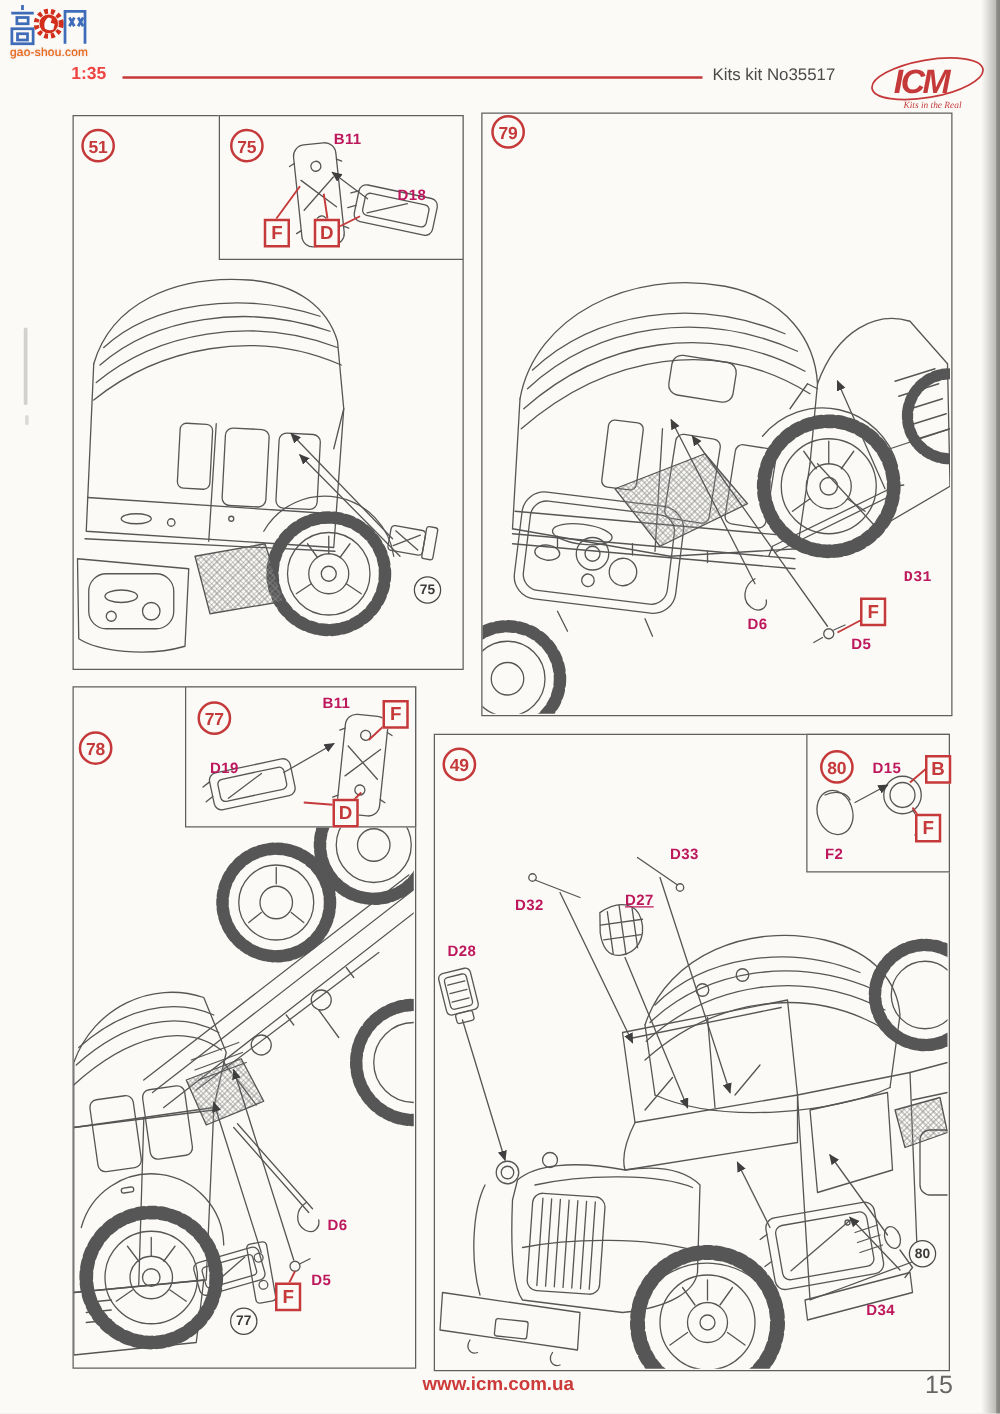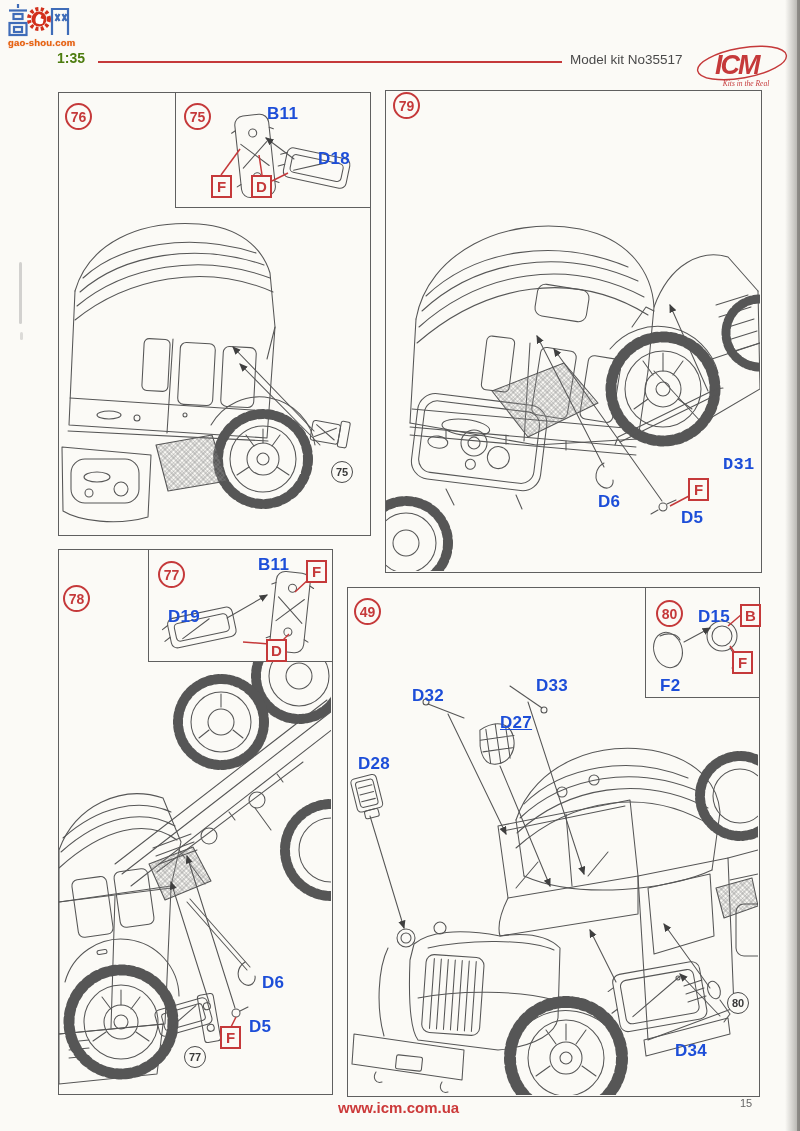--- a/index.html
+++ b/index.html
@@ -2,37 +2,37 @@
 <html><head>
 <meta charset="utf-8">
 <style>
   html,body{margin:0;padding:0;background:#e8e8e4;}
   .page{position:relative;width:800px;height:1131px;margin:0 auto;background:#fbfaf6;
         font-family:"Liberation Sans","DejaVu Sans",sans-serif;overflow:hidden;}
   .panel{position:absolute;border:1.6px solid #5f5f5f;box-sizing:border-box;background:transparent;}
   .panel.inset{background:#fbfaf6;z-index:2;}
   .panel svg{position:absolute;left:0;top:0;}
   .overlay{position:absolute;z-index:3;}
-  .part-label{position:absolute;z-index:3;font-weight:bold;font-size:17px;color:#1d4ed8;letter-spacing:.3px;}
+  .part-label{position:absolute;z-index:3;font-weight:bold;font-size:12px;color:#be185d;letter-spacing:.3px;}
   .step-circle{position:absolute;z-index:3;width:27px;height:27px;border:2.4px solid #c5393a;border-radius:50%;
                color:#c5393a;font-weight:bold;font-size:14px;display:flex;align-items:center;justify-content:center;
                background:#fbfaf6;box-sizing:border-box;}
   .conn-box{position:absolute;z-index:3;width:21px;height:23px;border:2px solid #c5393a;color:#c5393a;
             font-weight:bold;font-size:15px;display:flex;align-items:center;justify-content:center;
             background:#fbfaf6;box-sizing:border-box;}
   .ref-circle{position:absolute;z-index:3;width:22px;height:22px;border:1.7px solid #4a4a4a;border-radius:50%;
               color:#3a3a3a;font-size:11px;font-weight:bold;display:flex;align-items:center;justify-content:center;
               background:#fbfaf6;box-sizing:border-box;}
-  .hdr-scale{position:absolute;left:57px;top:50px;font-weight:bold;font-size:14px;color:#4d7c0f;z-index:3;}
+  .hdr-scale{position:absolute;left:57px;top:50px;font-weight:bold;font-size:14px;color:#ef4444;z-index:3;}
   .hdr-line{position:absolute;left:98px;top:61px;width:464px;height:1.7px;background:#c5393a;z-index:3;}
   .hdr-kit{position:absolute;left:570px;top:52px;font-size:13.5px;color:#4a4a4a;z-index:3;}
   .footer-url{position:absolute;left:338px;top:1099px;font-weight:bold;font-size:15px;color:#cc3a3a;z-index:3;}
-  .footer-page{position:absolute;left:740px;top:1097px;font-size:11px;color:#666;z-index:3;}
+  .footer-page{position:absolute;left:740px;top:1097px;font-size:20px;color:#666;z-index:3;}
   .watermark{position:absolute;left:7px;top:3px;z-index:4;}
-  .wm-domain{position:absolute;left:1px;top:34px;font-size:9.5px;font-weight:bold;color:#e8650c;
+  .wm-domain{position:absolute;left:1px;top:34px;font-size:9.5px;font-weight:normal;color:#e8650c;
              letter-spacing:.2px;text-shadow:0 0 1px rgba(200,40,20,.55);white-space:nowrap;}
   .edge-right{position:absolute;right:0;top:0;width:15px;height:100%;z-index:5;
               background:linear-gradient(to right,rgba(150,148,142,0),rgba(105,103,98,.55));}
   .edge-right-line{position:absolute;right:0;top:0;width:3px;height:100%;z-index:5;background:rgba(88,86,82,.45);}
   .smudge-a{position:absolute;left:19px;top:262px;width:3px;height:62px;z-index:1;background:rgba(128,128,128,.33);border-radius:2px;}
   .smudge-b{position:absolute;left:20px;top:332px;width:3px;height:8px;z-index:1;background:rgba(140,140,140,.28);border-radius:2px;}
 </style>
 </head>
 <body>
 
@@ -56,21 +56,21 @@
         <path d="M45,32 V6 h16 v26"></path>
         <path d="M48.5,11 l4,7 M52.5,11 l-4,7"></path>
         <path d="M55.5,11 l4,7 M59.5,11 l-4,7"></path>
       </g>
     </svg>
     <div class="wm-domain">gao-shou.com</div>
   </div>
 
   <div class="hdr-scale">1:35</div>
   <div class="hdr-line"></div>
-  <div class="hdr-kit">Model kit No35517</div>
+  <div class="hdr-kit">Kits kit No35517</div>
   <svg class="overlay" style="left:694px;top:45px;" width="96" height="46" viewBox="0 0 96 46">
     <ellipse cx="48" cy="18" rx="45" ry="15" transform="rotate(-10 48 18)" fill="none" stroke="#c5393a" stroke-width="1.4"></ellipse>
     <text x="21" y="29" font-size="27" font-weight="bold" font-style="italic" fill="#c5393a" letter-spacing="-2">ICM</text>
     <text x="52" y="41" font-size="7.5" font-style="italic" fill="#c5393a" text-anchor="middle" font-family="Liberation Serif, serif">Kits in the Real</text>
   </svg>
 
   <div class="panel" style="left:58px;top:92px;width:313px;height:444px;">
     <svg width="310" height="441" viewBox="0 0 310 441">
       <defs>
         <marker id="ah76" markerWidth="9" markerHeight="8" refX="7" refY="3.5" orient="auto">
@@ -414,46 +414,46 @@
         <path d="M84,60 L92,72 L86,80 M92,72 L100,76"></path>
         <path d="M38,54 L64,40" marker-end="url(#ah80)"></path>
       </g>
       <g stroke="#c5393a" stroke-width="1.5" fill="none">
         <path d="M96,26 L82,38"></path>
         <path d="M91,68 L84,58"></path>
       </g>
     </svg>
   </div>
 
-  <div class="step-circle" style="left:65px;top:103px;">76</div>
+  <div class="step-circle" style="left:65px;top:103px;">51</div>
   <div class="step-circle" style="left:184px;top:103px;">75</div>
   <div class="step-circle" style="left:393px;top:92px;">79</div>
   <div class="step-circle" style="left:63px;top:585px;">78</div>
   <div class="step-circle" style="left:158px;top:561px;">77</div>
   <div class="step-circle" style="left:354px;top:598px;">49</div>
   <div class="step-circle" style="left:656px;top:600px;">80</div>
 
   <div class="ref-circle" style="left:331px;top:461px;">75</div>
   <div class="ref-circle" style="left:184px;top:1046px;">77</div>
   <div class="ref-circle" style="left:727px;top:992px;">80</div>
 
   <div class="part-label" style="left:267px;top:104px;">B11</div>
   <div class="part-label" style="left:318px;top:149px;">D18</div>
   <div class="part-label" style="left:723px;top:455px;font-family:Liberation Mono, monospace;">D31</div>
   <div class="part-label" style="left:598px;top:492px;">D6</div>
   <div class="part-label" style="left:681px;top:508px;">D5</div>
   <div class="part-label" style="left:258px;top:555px;">B11</div>
   <div class="part-label" style="left:168px;top:607px;">D19</div>
   <div class="part-label" style="left:262px;top:973px;">D6</div>
   <div class="part-label" style="left:249px;top:1017px;">D5</div>
-  <div class="part-label" style="left:412px;top:686px;">D32</div>
+  <div class="part-label" style="left:412px;top:717px;">D32</div>
   <div class="part-label" style="left:536px;top:676px;">D33</div>
   <div class="part-label" style="left:500px;top:713px;text-decoration:underline;">D27</div>
   <div class="part-label" style="left:358px;top:754px;">D28</div>
-  <div class="part-label" style="left:675px;top:1041px;">D34</div>
+  <div class="part-label" style="left:693px;top:1041px;">D34</div>
   <div class="part-label" style="left:698px;top:607px;">D15</div>
   <div class="part-label" style="left:660px;top:676px;">F2</div>
 
   <div class="conn-box" style="left:211px;top:175px;">F</div>
   <div class="conn-box" style="left:251px;top:175px;">D</div>
   <div class="conn-box" style="left:688px;top:478px;">F</div>
   <div class="conn-box" style="left:306px;top:560px;">F</div>
   <div class="conn-box" style="left:266px;top:639px;">D</div>
   <div class="conn-box" style="left:220px;top:1026px;">F</div>
   <div class="conn-box" style="left:740px;top:604px;">B</div>

